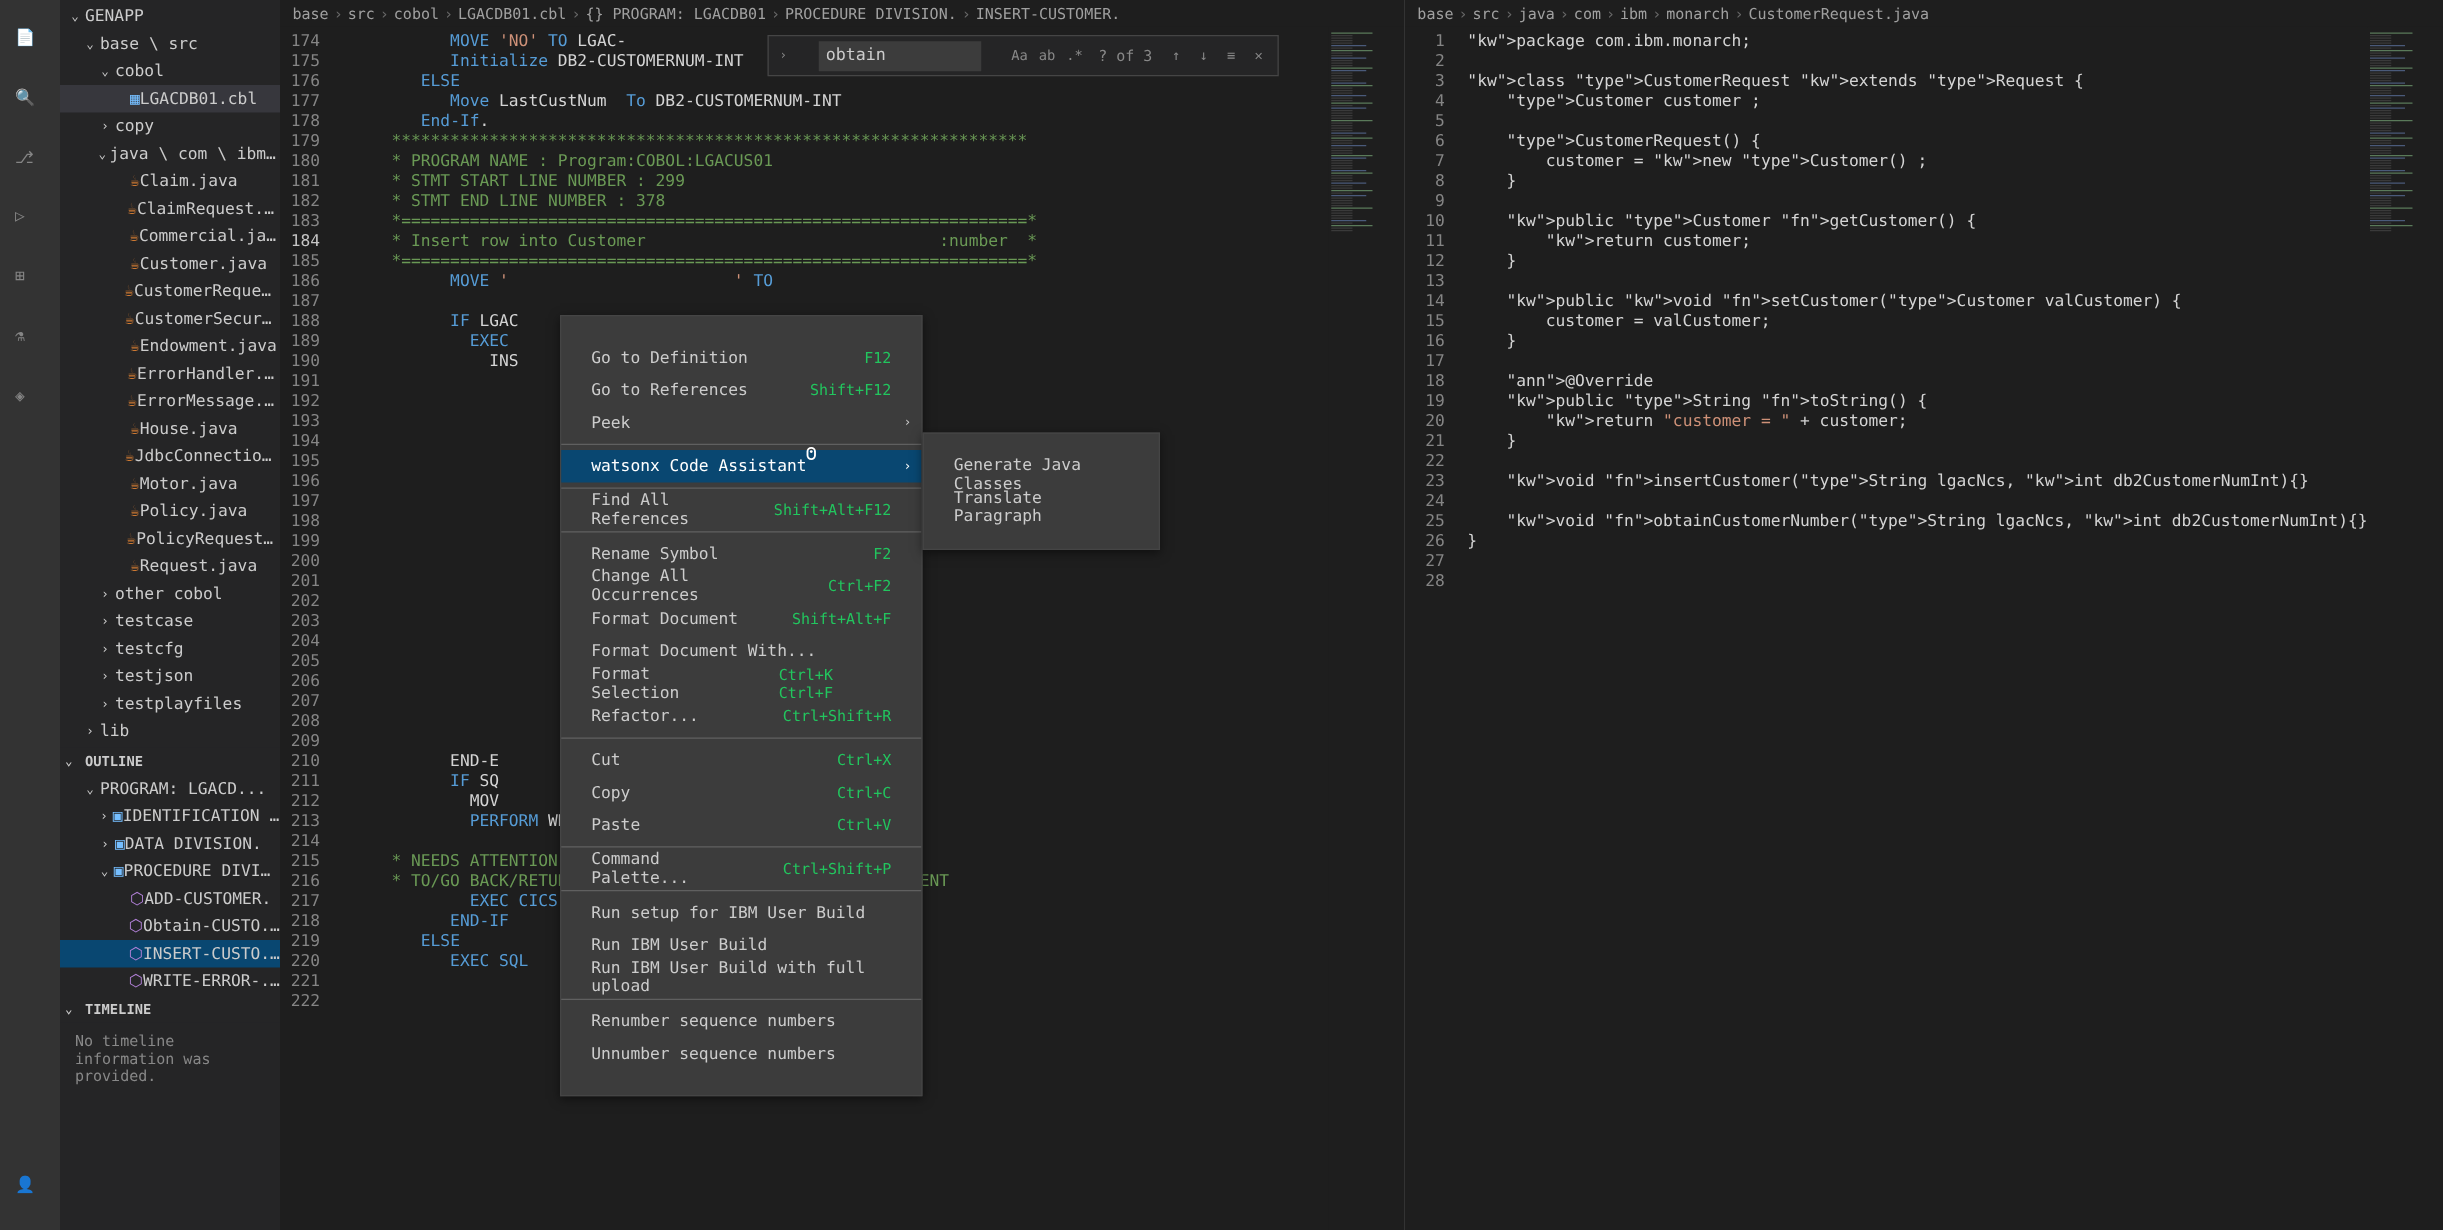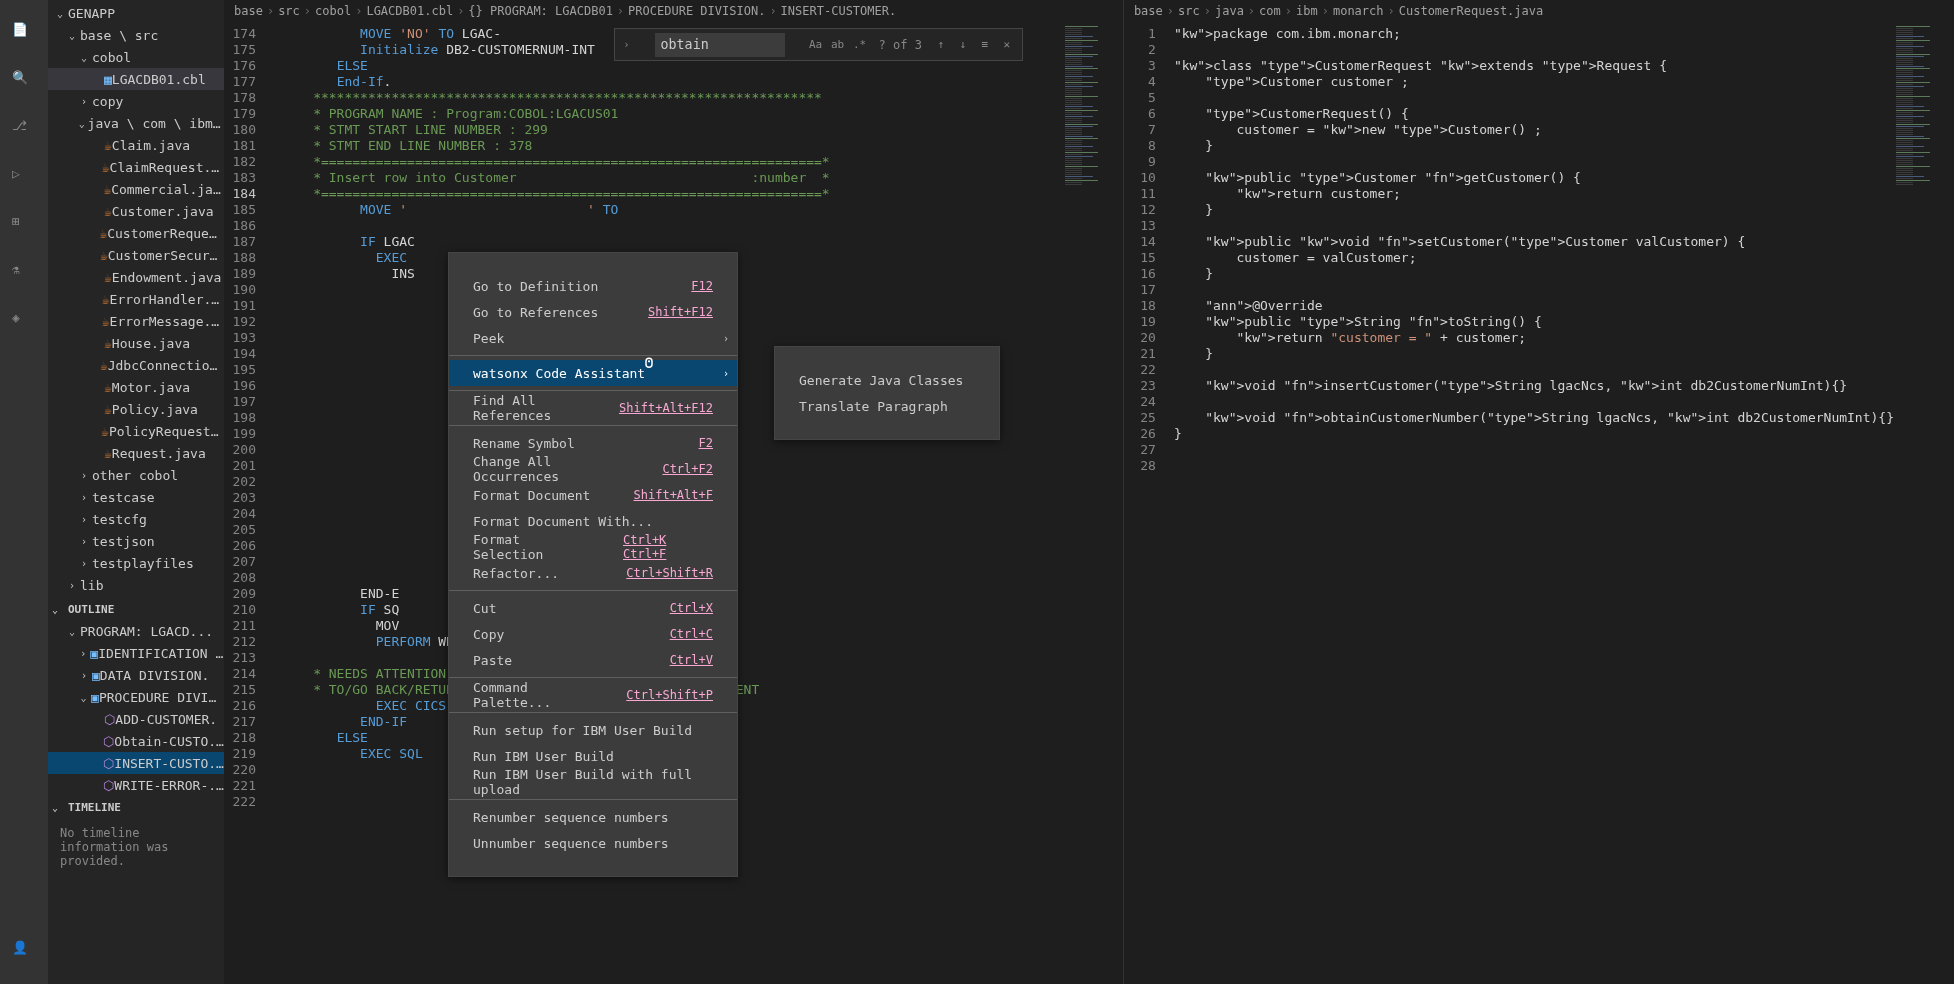--- a/index.html
+++ b/index.html
@@ -39,21 +39,21 @@
 
 .find-widget { position:absolute; top:28px; right:100px; background:#252526; border:1px solid #454545; display:flex; align-items:center; height:33px; padding:0 4px; z-index:5; }
 .find-widget .chev-l { width:16px; color:#888; font-size:10px; text-align:center; }
 .find-input { background:#3c3c3c; border:none; color:#ccc; height:24px; padding:0 6px; width:130px; margin:0 20px; }
 .find-widget .opt { width:20px; height:20px; color:#888; text-align:center; line-height:20px; font-size:11px; margin:0 1px; cursor:pointer; }
 .find-widget .count { color:#888; font-size:12px; margin:0 8px; }
 
 .context-menu { position:absolute; background:#3c3c3c; border:1px solid #454545; box-shadow:0 2px 8px rgba(0,0,0,0.5); z-index:10; padding:20px 0; }
 .menu-item { display:flex; justify-content:space-between; align-items:center; height:26px; padding:0 24px 0 24px; cursor:pointer; font-size:13px; color:#ccc; position:relative; }
 .menu-item.hovered { background:#094771; color:#fff; }
-.menu-item .shortcut { color:#f9a8d4; font-size:12px; margin-left:30px;text-decoration:underline; }
+.menu-item .shortcut { color:#22c55e; font-size:12px; margin-left:30px; }
 .menu-item .sub-arrow { position:absolute; right:8px; font-size:10px; }
 .menu-sep { height:1px; background:#606060; margin:4px 0; }
 
 .cursor-img { position:absolute; width:18px; height:18px; z-index:100; color:#fff; }
 
 .left-pane { border-right:1px solid #333; }
 </style>
 </head>
 <body>
 
@@ -318,20 +318,21 @@
           <div>218</div>
           <div>219</div>
           <div>220</div>
           <div>221</div>
           <div>222</div>
         </div>
       <div class="code" id="code-left">
           <div class="code-line">           <span class="kw">MOVE</span> <span class="str">'NO'</span> <span class="kw">TO</span> LGAC-</div>
           <div class="code-line">           <span class="kw">Initialize</span> DB2-CUSTOMERNUM-INT</div>
           <div class="code-line">        <span class="kw">ELSE</span></div>
+          <div class="code-line">           <span class="kw">Move</span> LastCustNum  <span class="kw">To</span> DB2-CUSTOMERNUM-INT</div>
           <div class="code-line">        <span class="kw">End-If</span>.</div>
           <div class="code-line"><span class="cm">     *****************************************************************</span></div>
           <div class="code-line"><span class="cm">     * PROGRAM NAME : Program:COBOL:LGACUS01</span></div>
           <div class="code-line"><span class="cm">     * STMT START LINE NUMBER : 299</span></div>
           <div class="code-line"><span class="cm">     * STMT END LINE NUMBER : 378</span></div>
           <div class="code-line"><span class="cm">     *================================================================*</span></div>
           <div class="code-line"><span class="cm">     * Insert row into Customer                              :number  *</span></div>
           <div class="code-line"><span class="cm">     *================================================================*</span></div>
           <div class="code-line">           <span class="kw">MOVE</span> <span class="str">'                       '</span> <span class="kw">TO</span></div>
           <div class="code-line"></div>
@@ -706,21 +707,21 @@
       <span>Run IBM User Build with full upload</span>
     </div>
     <div class="menu-sep"></div>
     <div class="menu-item">
       <span>Renumber sequence numbers</span>
     </div>
     <div class="menu-item">
       <span>Unnumber sequence numbers</span>
     </div>
   </div>
-<div class="context-menu" id="ctx-submenu" style="left:774px; top:346px; width:226px;">
+<div class="context-menu" id="ctx-submenu" style="left:738px; top:346px; width:190px;">
     <div class="menu-item">
       <span>Generate Java Classes</span>
     </div>
     <div class="menu-item">
       <span>Translate Paragraph</span>
     </div>
   </div>
 
 <svg class="cursor-img" style="left:640px; top:356px;" viewBox="0 0 24 24" fill="#fff">
     <path d="M12 2a5 5 0 0 0-5 5v4a5 5 0 0 0 10 0V7a5 5 0 0 0-5-5zm0 2a3 3 0 0 1 3 3v4a3 3 0 0 1-6 0V7a3 3 0 0 1 3-3z"></path>

